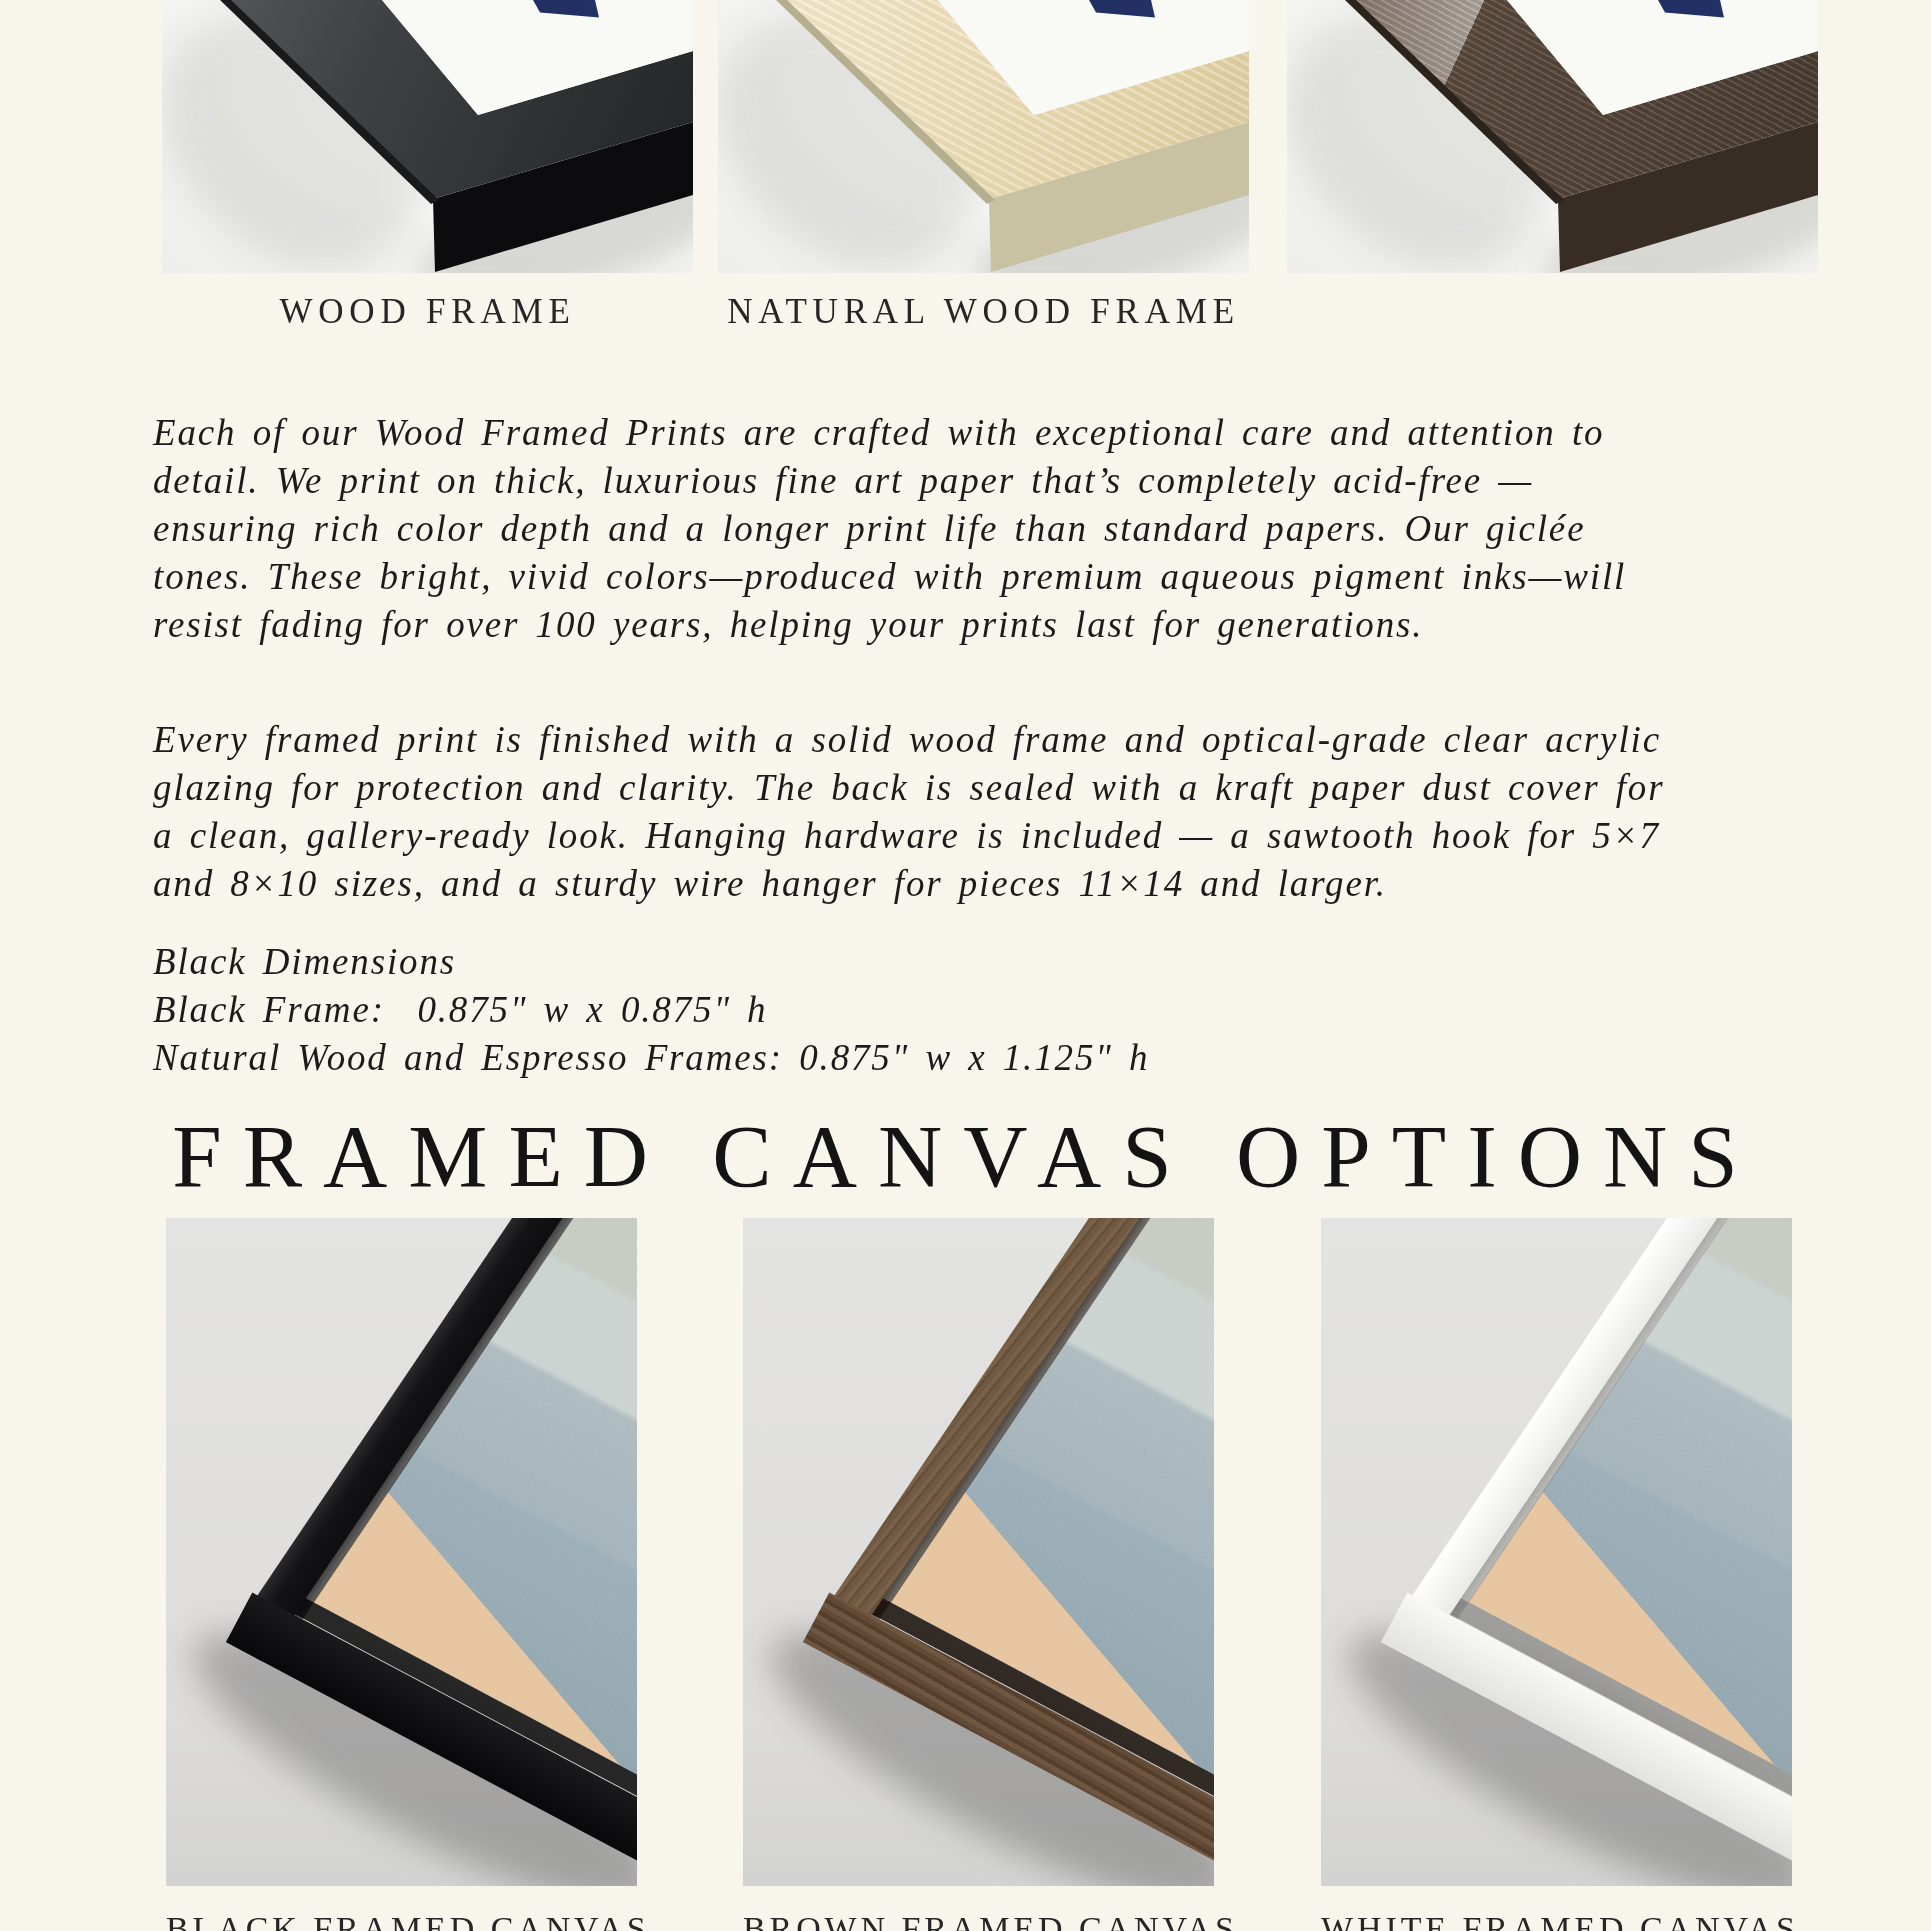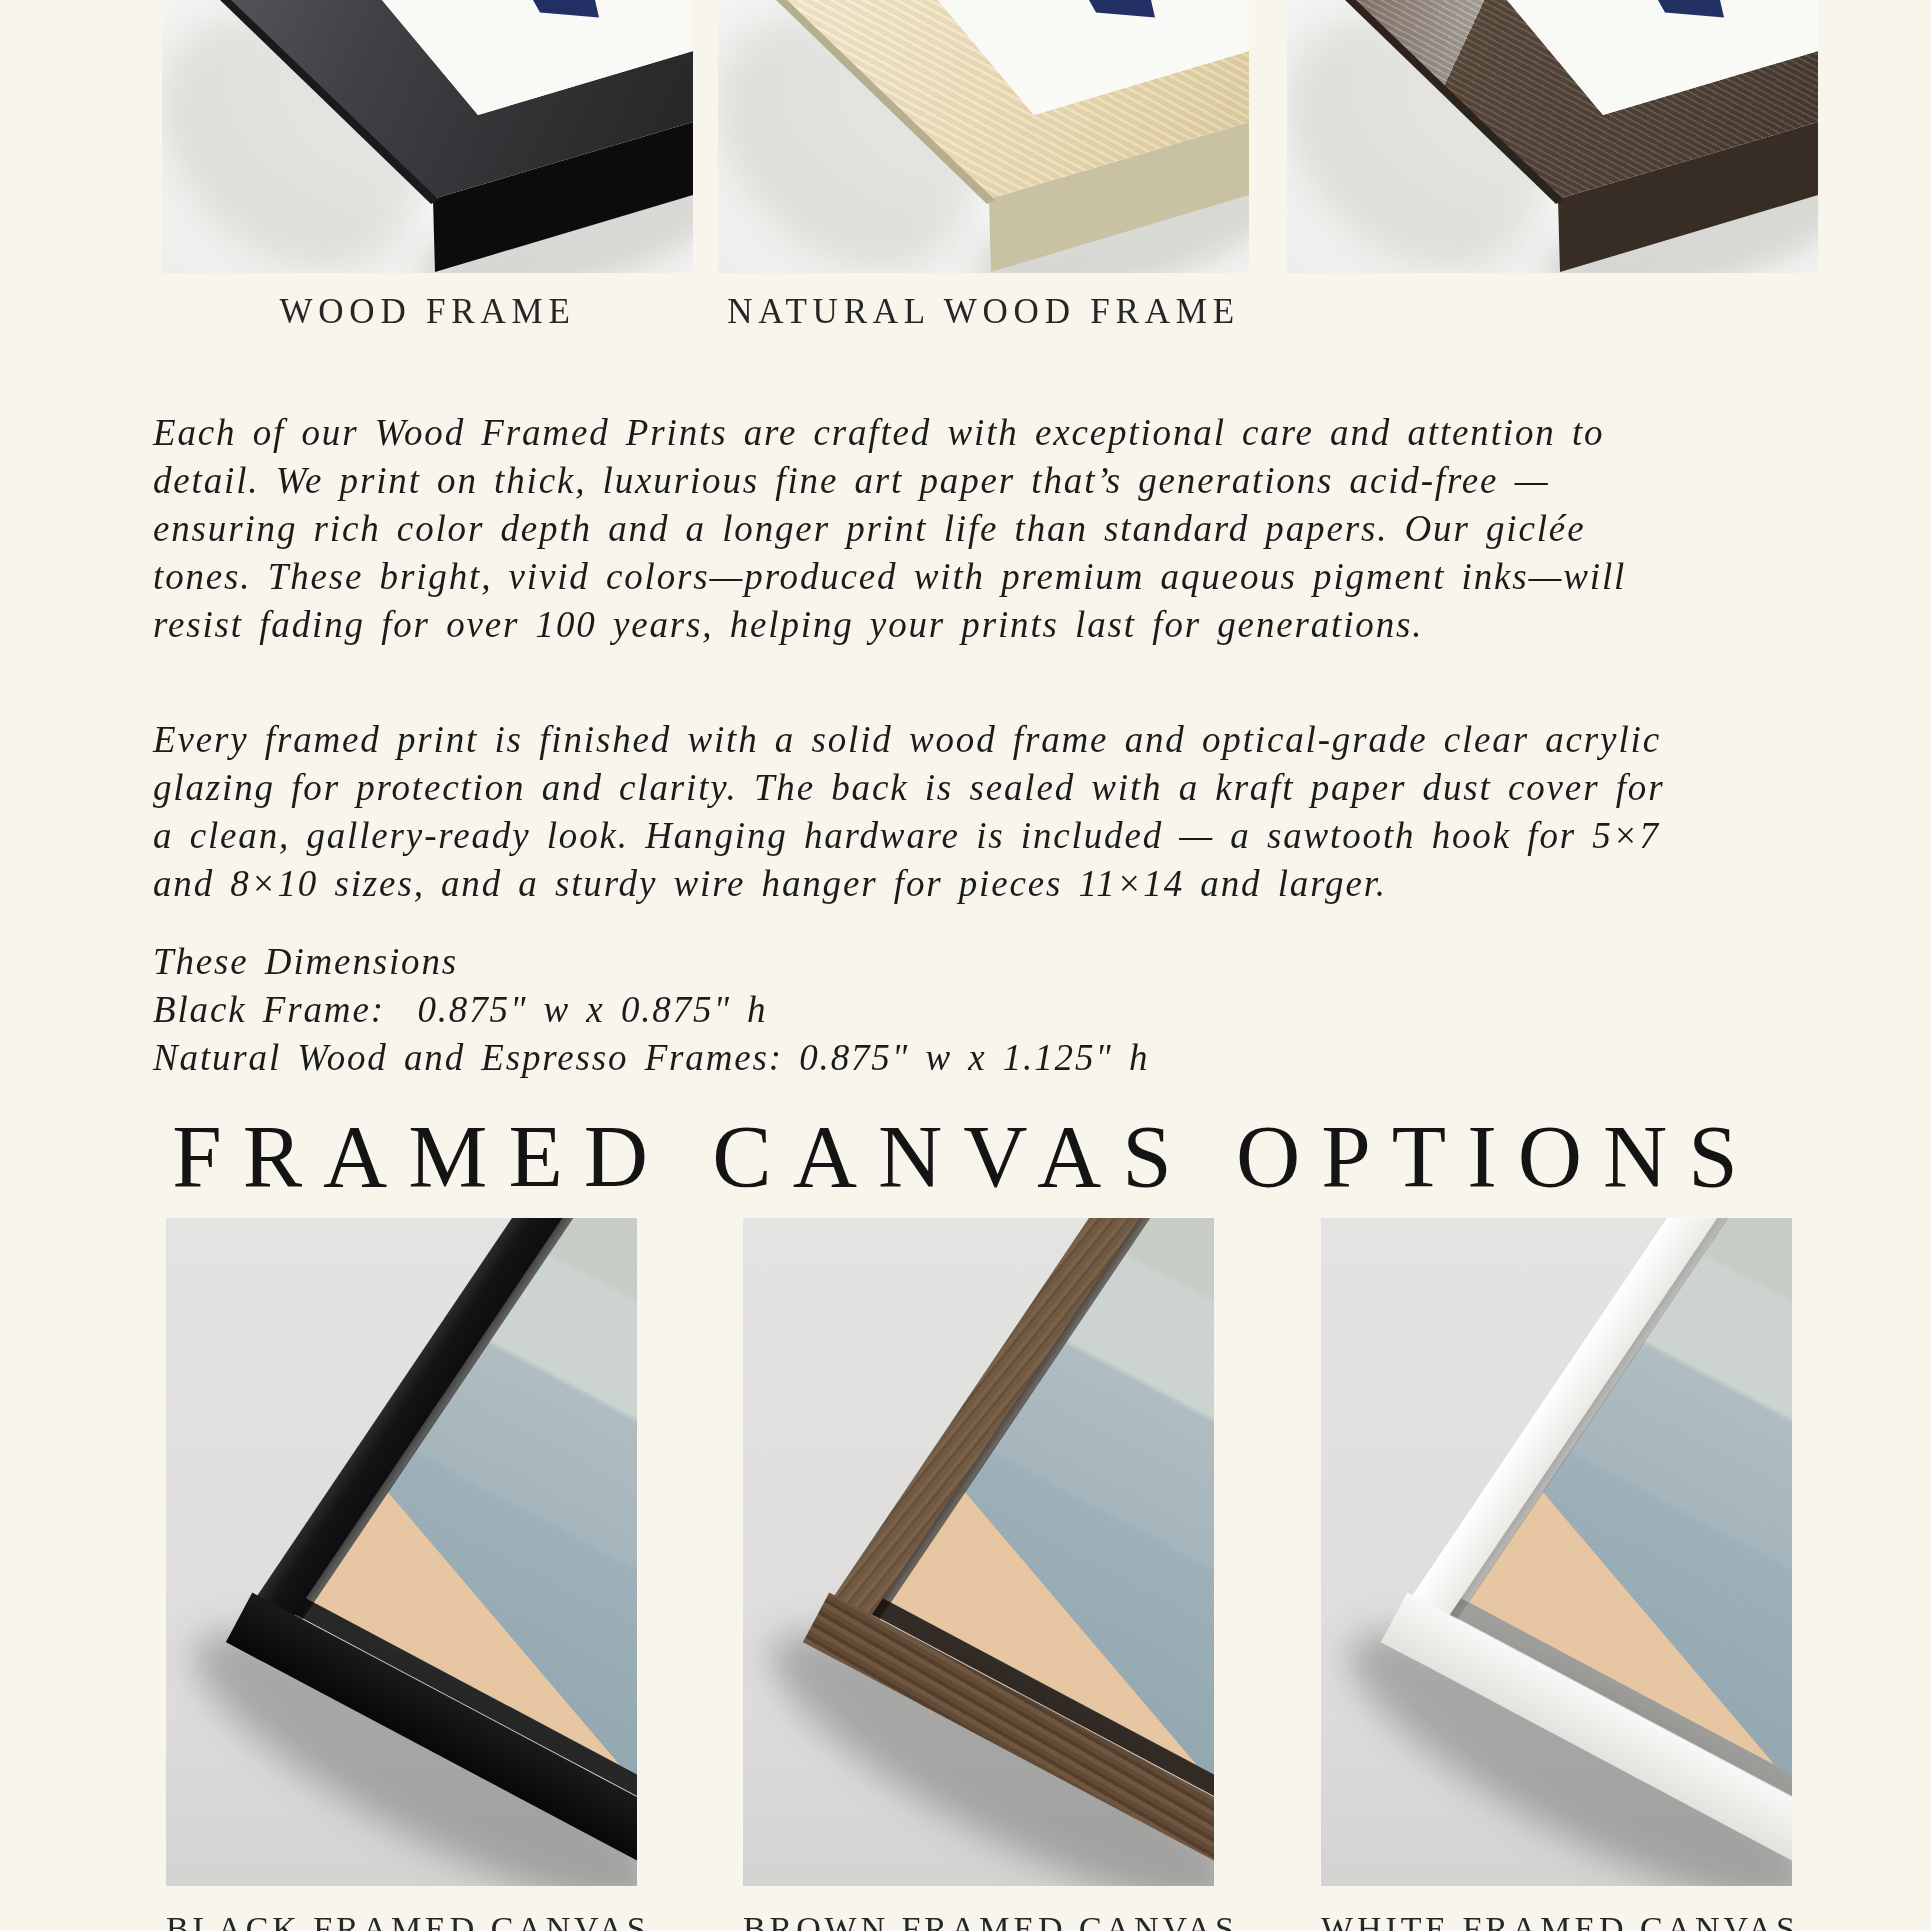--- a/index.html
+++ b/index.html
@@ -137,35 +137,35 @@
     <div class="lyr tp-sliver"></div>
     <div class="lyr tp-mat"></div>
     <div class="lyr tp-navy"></div>
   </div>
 
   <div class="toplabel" style="left:162px">WOOD FRAME</div>
   <div class="toplabel" style="left:718px">NATURAL WOOD FRAME</div>
 
   <div class="para p1">
     <div class="bline">Each of our Wood Framed Prints are crafted with exceptional care and attention to</div>
-    <div class="bline">detail. We print on thick, luxurious fine art paper that’s generations acid-free —</div>
+    <div class="bline">detail. We print on thick, luxurious fine art paper that’s completely acid-free —</div>
     <div class="bline">ensuring rich color depth and a longer print life than standard papers. Our giclée</div>
     <div class="bline">tones. These bright, vivid colors—produced with premium aqueous pigment inks—will</div>
     <div class="bline">resist fading for over 100 years, helping your prints last for generations.</div>
   </div>
 
   <div class="para p2">
     <div class="bline">Every framed print is finished with a solid wood frame and optical-grade clear acrylic</div>
     <div class="bline">glazing for protection and clarity. The back is sealed with a kraft paper dust cover for</div>
     <div class="bline">a clean, gallery-ready look. Hanging hardware is included — a sawtooth hook for 5×7</div>
     <div class="bline">and 8×10 sizes, and a sturdy wire hanger for pieces 11×14 and larger.</div>
   </div>
 
   <div class="para dims">
-    <div class="bline">These Dimensions</div>
+    <div class="bline">Black Dimensions</div>
     <div class="bline">Black Frame:  0.875" w x 0.875" h</div>
     <div class="bline">Natural Wood and Espresso Frames: 0.875" w x 1.125" h</div>
   </div>
 
   <div class="cheading">FRAMED CANVAS OPTIONS</div>
 
   <div class="cphoto cv-black" style="left:166px">
     <div class="cv-shadow"></div>
     <div class="cgroup">
       <div class="cv-art">

